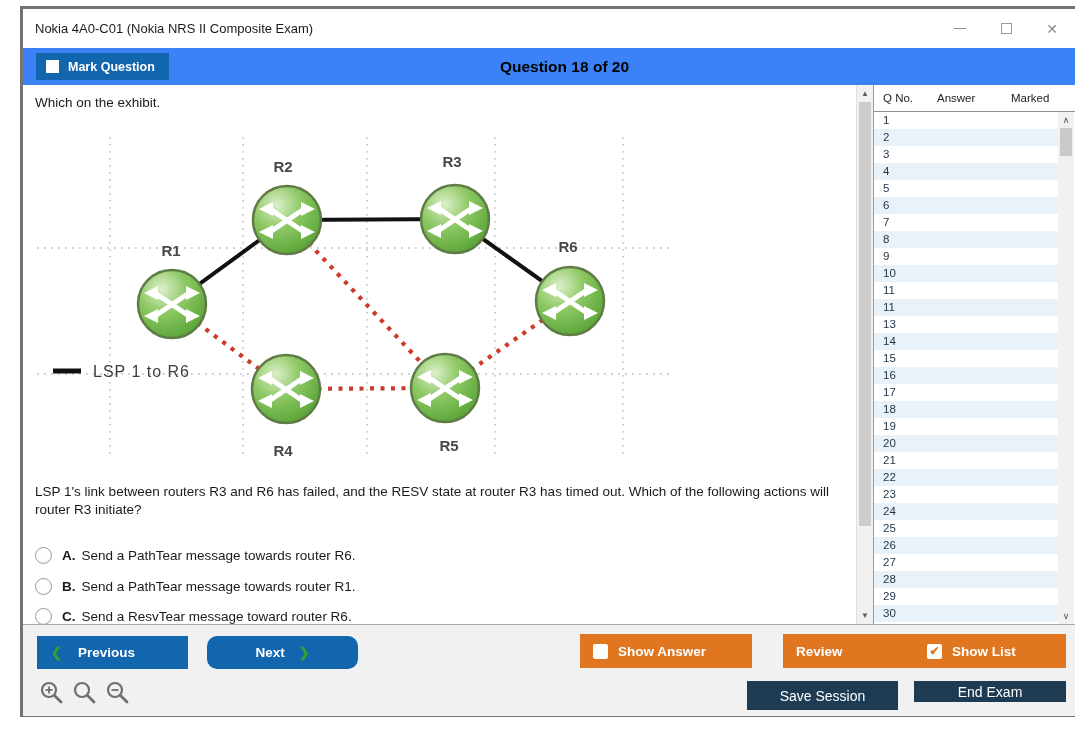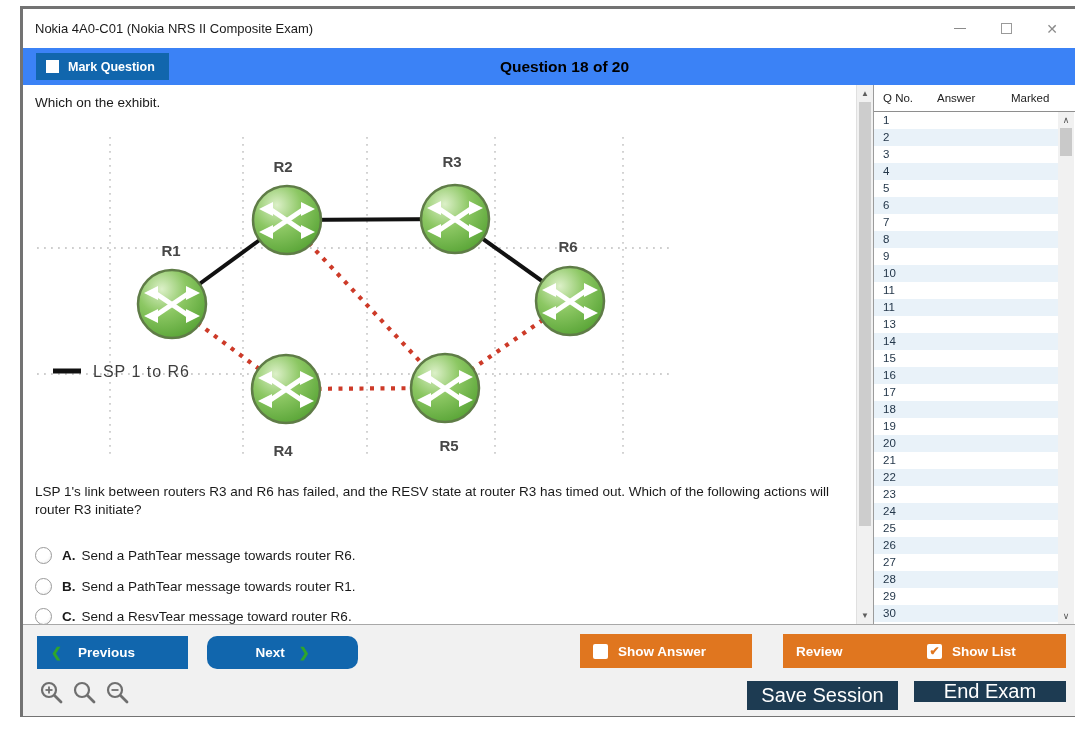--- a/index.html
+++ b/index.html
@@ -55,21 +55,21 @@
   .btn-blue { background:#1166ad; color:#fff; font-weight:bold; font-size:13.5px; }
   .btn-prev { left:14px; top:11px; width:151px; height:33px; padding-left:14px; gap:16px; }
   .btn-next { left:184px; top:11px; width:151px; height:33px; justify-content:center; gap:14px;border-radius:10px; }
   .chev { color:#2ea52c; font-size:13px; font-weight:bold; }
   .btn-orange { background:#e0761f; color:#fff; font-size:13.5px; font-weight:600; }
   .btn-showanswer { left:557px; top:9px; width:172px; height:34px; padding-left:13px; gap:10px; }
   .btn-review { left:724px; top:9px; width:151px; height:34px; padding-left:13px;margin-left:36px; }
   .review-tri { position:absolute; right:12px; font-size:10px; color:#6f8292; }
   .btn-showlist { left:891px; top:9px; width:152px; height:34px; padding-left:13px; gap:10px; }
   .cb2 { width:15px; height:15px; background:#fff; border-radius:2px; display:inline-flex; align-items:center; justify-content:center; font-size:12px; color:#e0761f; font-weight:bold; flex:0 0 auto; }
-  .btn-navy { background:#1d3b52; color:#fff; font-size:20px; justify-content:center; }
+  .btn-navy { background:#1d3b52; color:#fff; font-size:14px; justify-content:center; }
   .btn-save { left:724px; top:56px; width:151px; height:29px; }
   .btn-end { left:891px; top:56px; width:152px; height:21px; }
   .zoom-icons { position:absolute; left:16px; top:55px; display:flex; gap:7px; }
   .zoom-icons svg { cursor:pointer; }
 
   text.nodelabel { font-size:15px; font-weight:bold; fill:#474747; font-family:"Liberation Sans", sans-serif; }
   text.legendlabel { font-size:16px; fill:#3d3d3d; font-family:"Liberation Sans", sans-serif; letter-spacing:1px; }
 </style>
 </head>
 <body>

